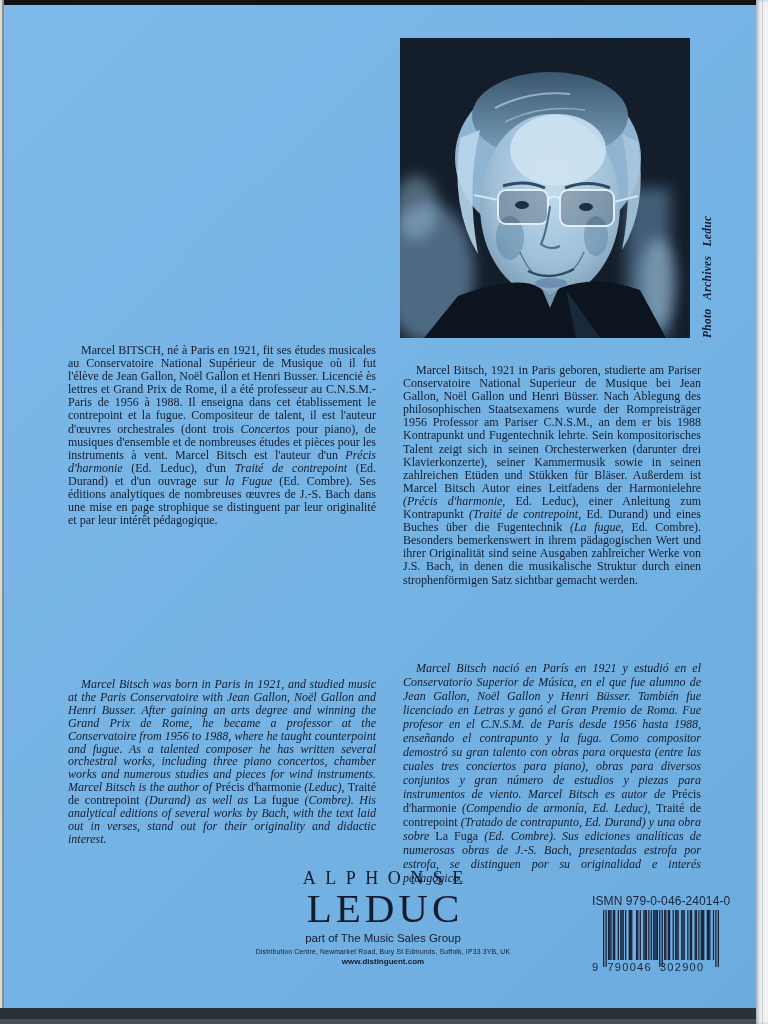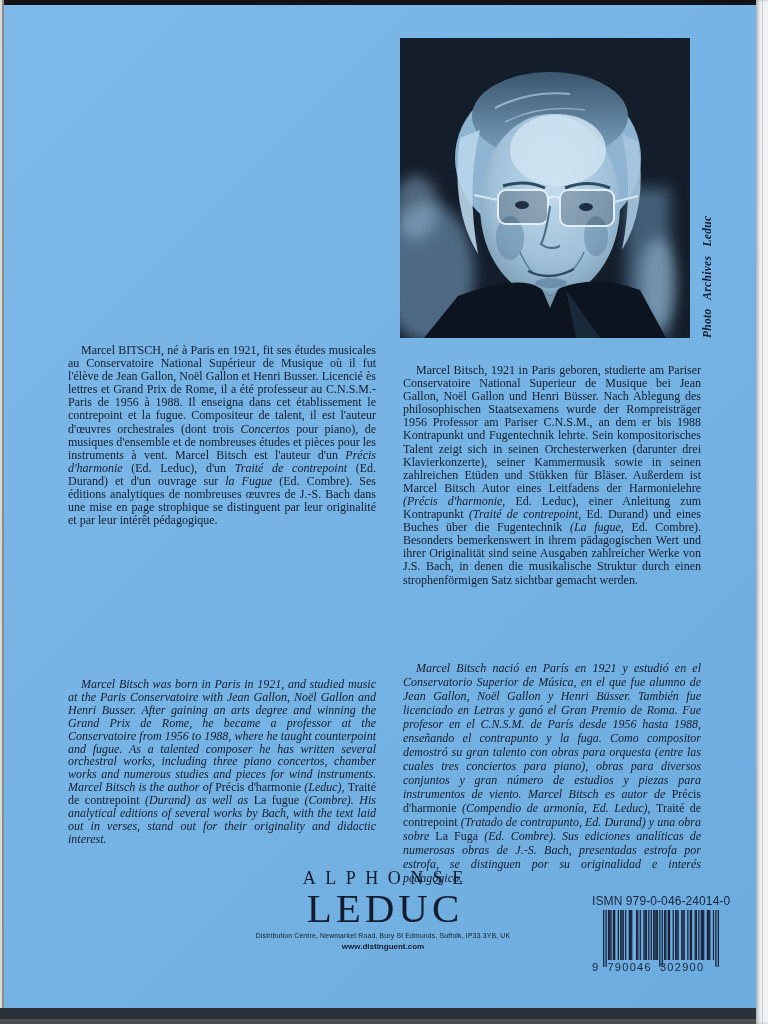--- a/index.html
+++ b/index.html
@@ -111,20 +111,21 @@
   <div class="photo-caption">Photo Archives Leduc</div>
 
   <p class="bio bio-fr" lang="fr"><span>Marcel BITSCH, né à Paris en 1921, fit ses études musicales au Conservatoire National Supérieur de Musique où il fut l'élève de Jean Gallon, Noël Gallon et Henri Busser. Licencié ès lettres et Grand Prix de Rome, il a été professeur au C.N.S.M.-Paris de 1956 à 1988. Il enseigna dans cet établissement le contrepoint et la fugue. Compositeur de talent, il est l'auteur d'œuvres orchestrales (dont trois </span><span class="italic">Concertos</span><span> pour piano), de musiques d'ensemble et de nombreuses études et pièces pour les instruments à vent. Marcel Bitsch est l'auteur d'un </span><span class="italic">Précis d'harmonie</span><span> (Ed. Leduc), d'un </span><span class="italic">Traité de contrepoint</span><span> (Ed. Durand) et d'un ouvrage sur </span><span class="italic">la Fugue</span><span> (Ed. Combre). Ses éditions analytiques de nombreuses œuvres de J.-S. Bach dans une mise en page strophique se distinguent par leur originalité et par leur intérêt pédagogique.</span></p>
   <p class="bio bio-de" lang="de"><span>Marcel Bitsch, 1921 in Paris geboren, studierte am Pariser Conservatoire National Superieur de Musique bei Jean Gallon, Noël Gallon und Henri Büsser. Nach Ablegung des philosophischen Staatsexamens wurde der Rompreisträger 1956 Professor am Pariser C.N.S.M., an dem er bis 1988 Kontrapunkt und Fugentechnik lehrte. Sein kompositorisches Talent zeigt sich in seinen Orchesterwerken (darunter drei Klavierkonzerte), seiner Kammermusik sowie in seinen zahlreichen Etüden und Stükken für Bläser. Außerdem ist Marcel Bitsch Autor eines Leitfadens der Harmonielehre </span><span class="italic">(Précis d'harmonie,</span><span> Ed. Leduc), einer Anleitung zum Kontrapunkt </span><span class="italic">(Traité de contrepoint,</span><span> Ed. Durand) und eines Buches über die Fugentechnik </span><span class="italic">(La fugue,</span><span> Ed. Combre). Besonders bemerkenswert in ihrem pädagogischen Wert und ihrer Originalität sind seine Ausgaben zahlreicher Werke von J.S. Bach, in denen die musikalische Struktur durch einen strophenförmigen Satz sichtbar gemacht werden.</span></p>
   <p class="bio bio-en" lang="en"><span>Marcel Bitsch was born in Paris in 1921, and studied music at the Paris Conservatoire with Jean Gallon, Noël Gallon and Henri Busser. After gaining an arts degree and winning the Grand Prix de Rome, he became a professor at the Conservatoire from 1956 to 1988, where he taught counterpoint and fugue. As a talented composer he has written several orchestral works, including three piano concertos, chamber works and numerous studies and pieces for wind instruments. Marcel Bitsch is the author of </span><span class="upright">Précis d'harmonie</span><span> (Leduc), </span><span class="upright">Traité de contrepoint</span><span> (Durand) as well as </span><span class="upright">La fugue</span><span> (Combre). His analytical editions of several works by Bach, with the text laid out in verses, stand out for their originality and didactic interest.</span></p>
   <p class="bio bio-es" lang="es"><span>Marcel Bitsch nació en París en 1921 y estudió en el Conservatorio Superior de Música, en el que fue alumno de Jean Gallon, Noël Gallon y Henri Büsser. También fue licenciado en Letras y ganó el Gran Premio de Roma. Fue profesor en el C.N.S.M. de París desde 1956 hasta 1988, enseñando el contrapunto y la fuga. Como compositor demostró su gran talento con obras para orquesta (entre las cuales tres conciertos para piano), obras para diversos conjuntos y gran número de estudios y piezas para instrumentos de viento. Marcel Bitsch es autor de </span><span class="upright">Précis d'harmonie</span><span> (Compendio de armonía, Ed. Leduc), </span><span class="upright">Traité de contrepoint</span><span> (Tratado de contrapunto, Ed. Durand) y una obra sobre </span><span class="upright">La Fuga</span><span> (Ed. Combre). Sus ediciones analíticas de numerosas obras de J.-S. Bach, presentadas estrofa por estrofa, se distinguen por su originalidad e interés pedagógico.</span></p>
 
   <div class="publisher">
     <div class="alphonse">ALPHONSE</div>
     <div class="leduc">LEDUC</div>
+    <div class="group">part of The Music Sales Group</div>
     <div class="dist">Distribution Centre, Newmarket Road, Bury St Edmunds, Suffolk, IP33 3YB, UK</div>
     <div class="web">www.distinguent.com</div>
   </div>
 
   <div class="barcode-block">
     <div class="ismn">ISMN 979-0-046-24014-0</div>
     <svg id="bars" class="bars" width="116" height="57" viewBox="0 0 115.9 57">
         <g fill="#18233a">
           <rect x="0.00" y="0" width="1.27" height="57"></rect>
           <rect x="2.44" y="0" width="1.27" height="57"></rect>

